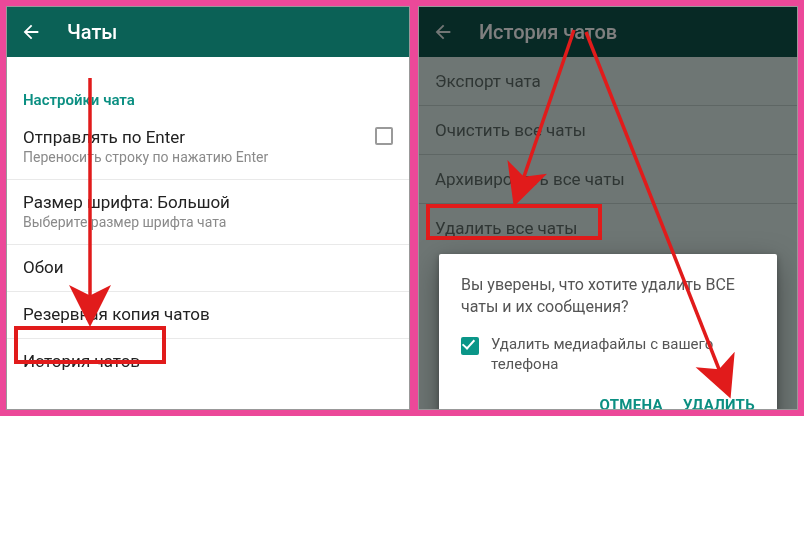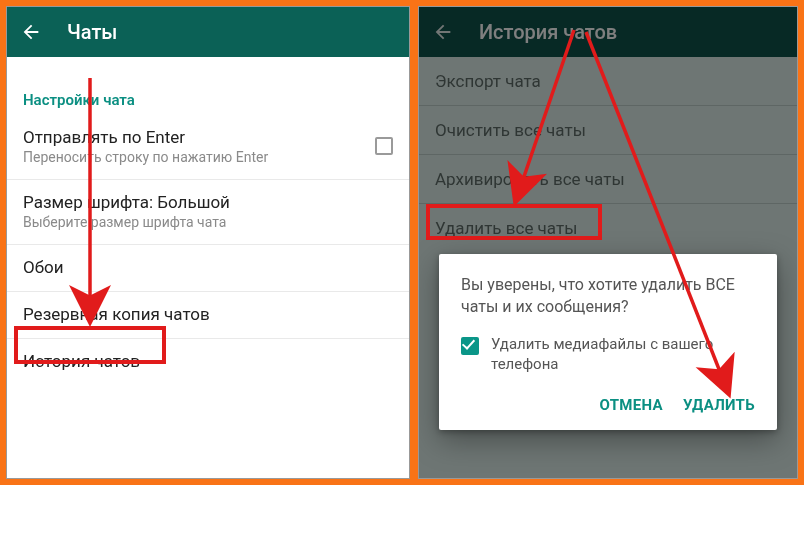--- a/index.html
+++ b/index.html
@@ -4,23 +4,23 @@
 <style>
   html, body {
     margin: 0;
     padding: 0;
     font-family: Roboto, "Helvetica Neue", Arial, sans-serif;
     background: #fff;
   }
   .canvas {
     position: relative;
     width: 804px;
-    height: 485px;
-    box-sizing: border-box;
-    background: #f97316;
+    height: 416px;
+    box-sizing: border-box;
+    background: #ec4899;
     overflow: hidden;
   }
   
   .panel {
     position: absolute;
     top: 6px;
     bottom: 6px;
     border: 1px solid #999;
     box-sizing: border-box;
     overflow: hidden;
@@ -84,21 +84,20 @@
     color: #222;
     font-size: 17px;
   }
   .row .secondary {
     color: #8a8a8a;
     font-size: 14px;
     margin-top: 2px;
   }
   .row.with-check {
     display: flex;
-    align-items: center;
     justify-content: space-between;
   }
   .checkbox-empty {
     width: 18px;
     height: 18px;
     border: 2px solid #9a9a9a;
     border-radius: 2px;
     box-sizing: border-box;
     flex: 0 0 auto;
     margin-left: 12px;

